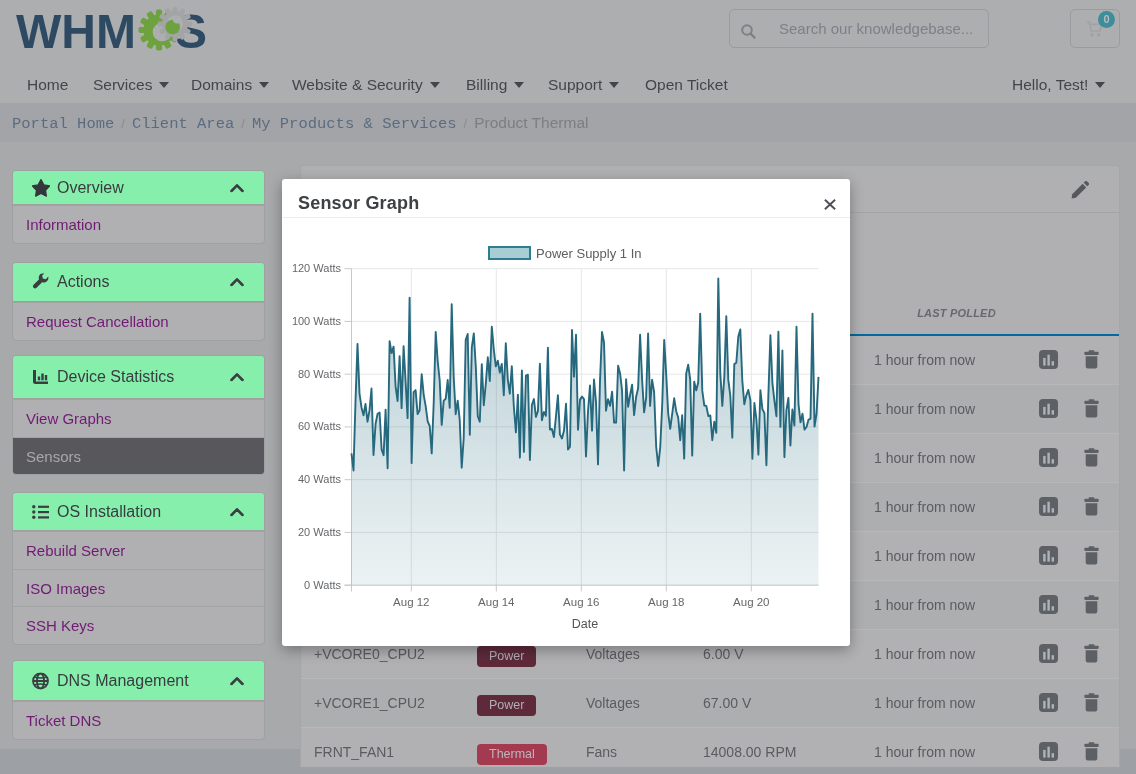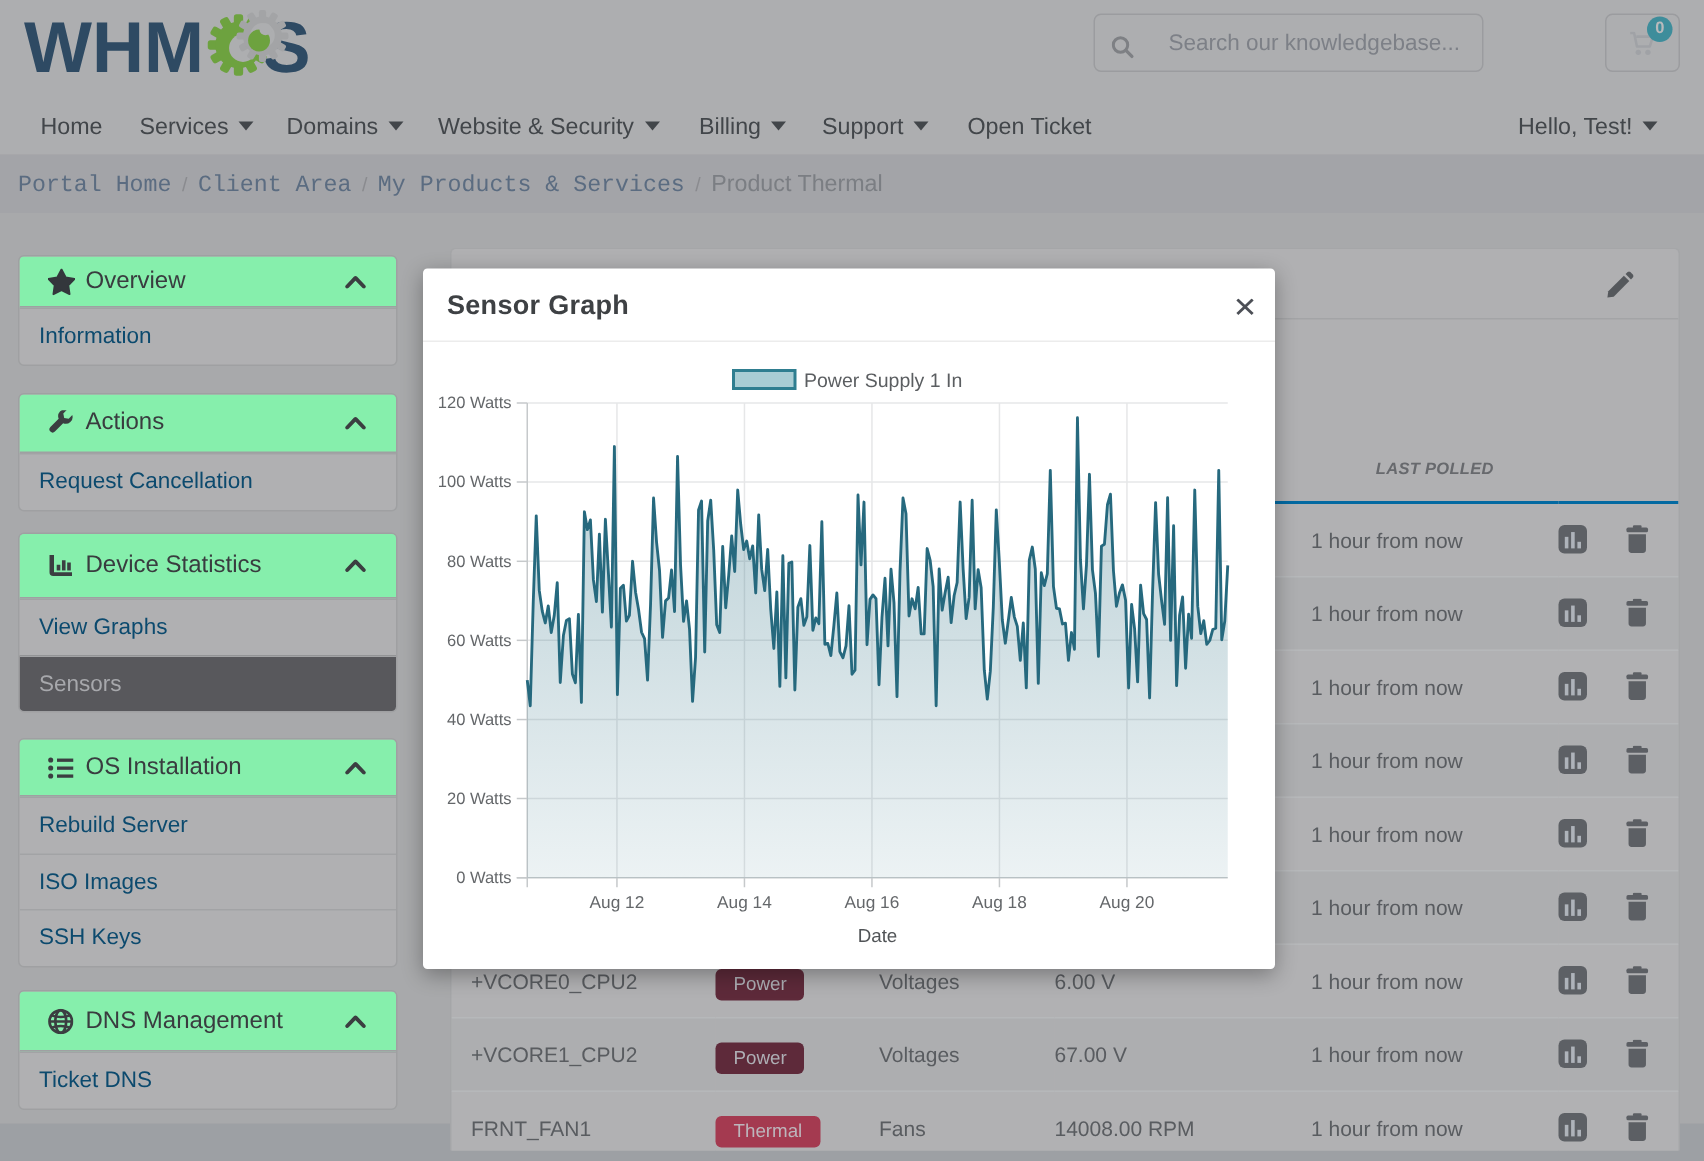--- a/index.html
+++ b/index.html
@@ -20,40 +20,40 @@
 #search { left:729px; top:9px; width:260px; height:39px; border:1px solid #9b9c9f; border-radius:5px; }
 #search .ph { position:absolute; left:49px; top:10px; font-size:15px; color:#7d8087; }
 #cartbtn { left:1070px; top:9px; width:50px; height:39px; border:1px solid #9b9c9f; border-radius:5px; }
 #cartbadge { left:1098px; top:11px; width:17px; height:17px; border-radius:50%; background:#3e8d9b; color:#b9babc; font-size:11px; font-weight:bold; text-align:center; line-height:17px; z-index:5; }
 
 .panel { position:absolute; left:12px; width:253px; background:#b0b0b2; border:1px solid #9fa0a2; border-radius:4px; overflow:hidden; }
 .phead { background:#86efac; border-bottom:1px solid #9fa0a2; position:relative; color:#393c3f; font-size:16px; font-weight:normal; }
 .phead .ttl { position:absolute; left:44px; top:50%; transform:translateY(-50%); }
 .phead .ic { position:absolute; left:19px; top:50%; transform:translateY(-50%); width:17px; height:17px; }
 .phead .chev { position:absolute; right:20px; top:50%; transform:translateY(-50%); width:14px; height:9px; }
-.pitem { position:relative; height:37.5px; border-top:1px solid #a2a3a5; color:#0c4a6e; font-size:15px; }
+.pitem { position:relative; height:37.5px; border-top:1px solid #a2a3a5; color:#701a75; font-size:15px; }
 .pitem:first-child { border-top:none; }
 .pitem span { position:absolute; left:13px; top:50%; transform:translateY(-50%); }
 .pitem.active { background:#58585c; color:#a7a8ac; }
 
 #card { left:300px; top:165px; width:820px; height:602px; background:#b0b0b2; border:1px solid #a5a6a8; border-radius:4px 4px 0 0; border-bottom:none; overflow:hidden; }
 #cardhead { position:absolute; left:0; top:0; width:100%; height:47px; border-bottom:1px solid #a3a4a6; }
 table#tbl { position:absolute; left:0; top:131px; width:818px; border-collapse:collapse; table-layout:fixed; }
 #tbl th { text-align:center; font-size:11px; color:#67696d; padding:10px 0 15px 0; line-height:12px; border-bottom:2px solid #0369a1; letter-spacing:0.2px;font-style:italic; }
 #tbl td { font-size:14px; color:#595c60; height:49px; padding:0; border-top:1px solid #b6b8ba; }
 #tbl tr.odd td { background:#b1b1b3; }
 #tbl tr.even td { background:#adaeb0; }
 #tbl tr:first-child td { border-top:none; }
 .badge { display:inline-block; text-align:center; border-radius:4px; font-size:12.5px; padding:3px 12px 4px; position:relative; top:3px; }
 .badge.power { background:#5e2a3a; color:#aeafb5; }
 .badge.thermal { background:#a43a50; color:#bdb6bc; }
 .cbtn { display:inline-block; width:19px; height:19px; background:#5d6065; border-radius:4px; vertical-align:middle; }
 
 #modal { left:282px; top:179px; width:568px; height:467px; background:#ffffff; border-radius:3px; box-shadow:0 4px 14px rgba(0,0,0,0.32); z-index:50; }
-#mhead { position:absolute; left:0; top:0; width:100%; height:49px; border-bottom:1px solid #ececec; }
+#mhead { position:absolute; left:0; top:0; width:100%; height:39px; border-bottom:1px solid #ececec; }
 #mtitle { position:absolute; left:16px; top:14px; font-size:18px; font-weight:bold; color:#3e4144; letter-spacing:0.2px; }
 </style></head>
 <body>
 
 <div class="abs" id="hdr"></div>
 <div class="abs" id="breadcrumb"><a>Portal Home</a><span class="sep">/</span><a>Client Area</a><span class="sep">/</span><a>My Products &amp; Services</a><span class="sep">/</span><span class="cur">Product Thermal</span></div>
 <div class="abs" id="footband"></div>
 
 <svg class="abs" style="left:12px; top:4px;" width="210" height="52" viewBox="0 0 210 52">
   <text x="4" y="44" font-size="48" font-weight="bold" fill="#2e4a63">WHM</text>

